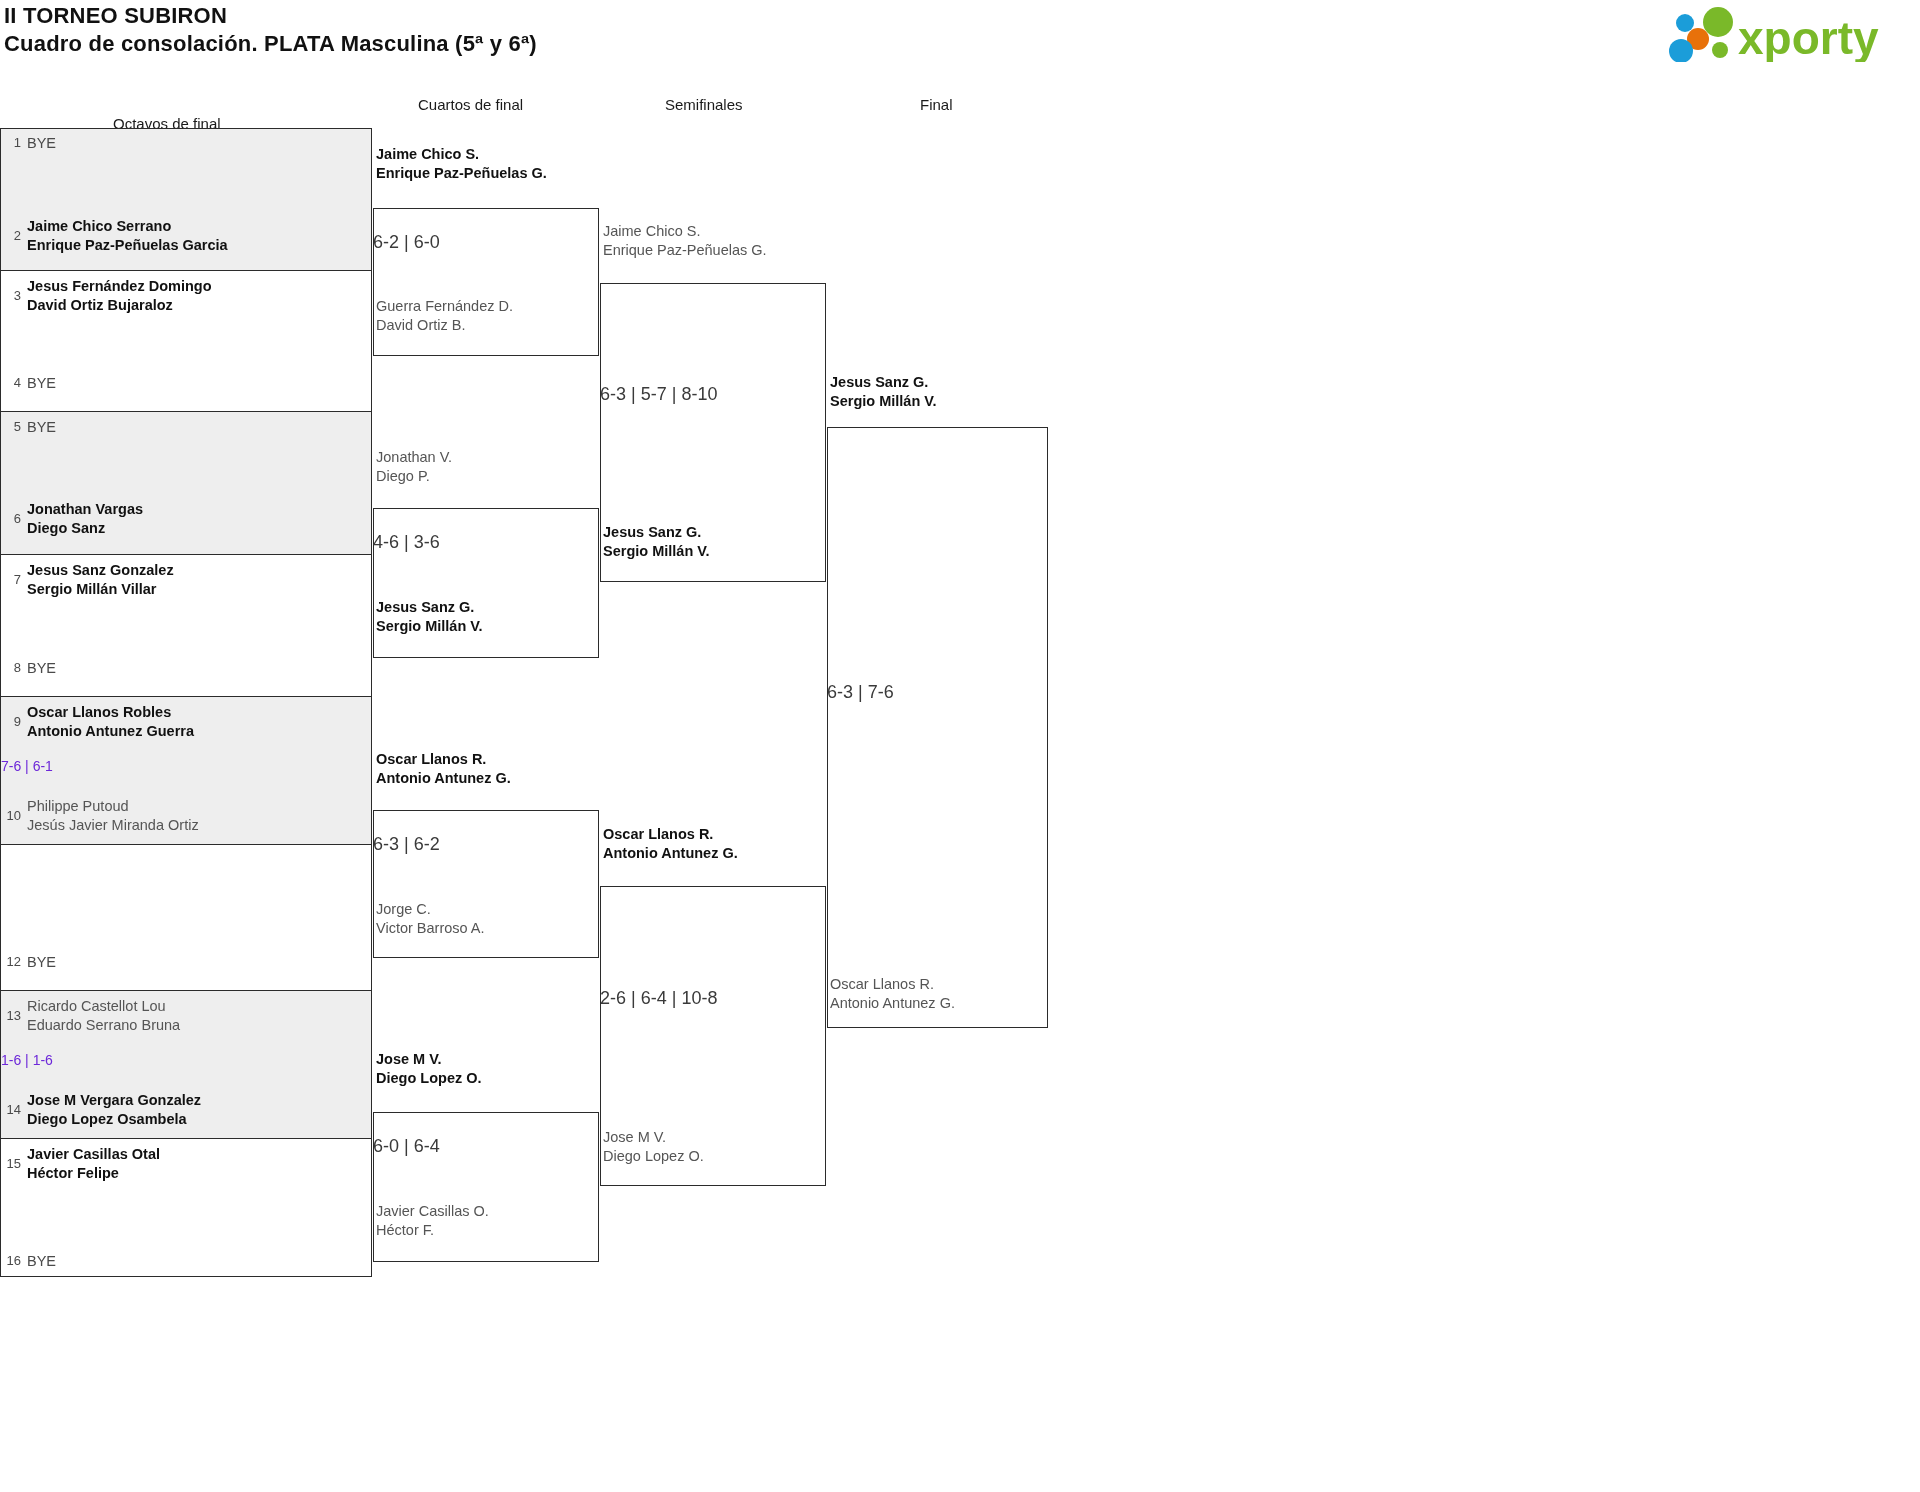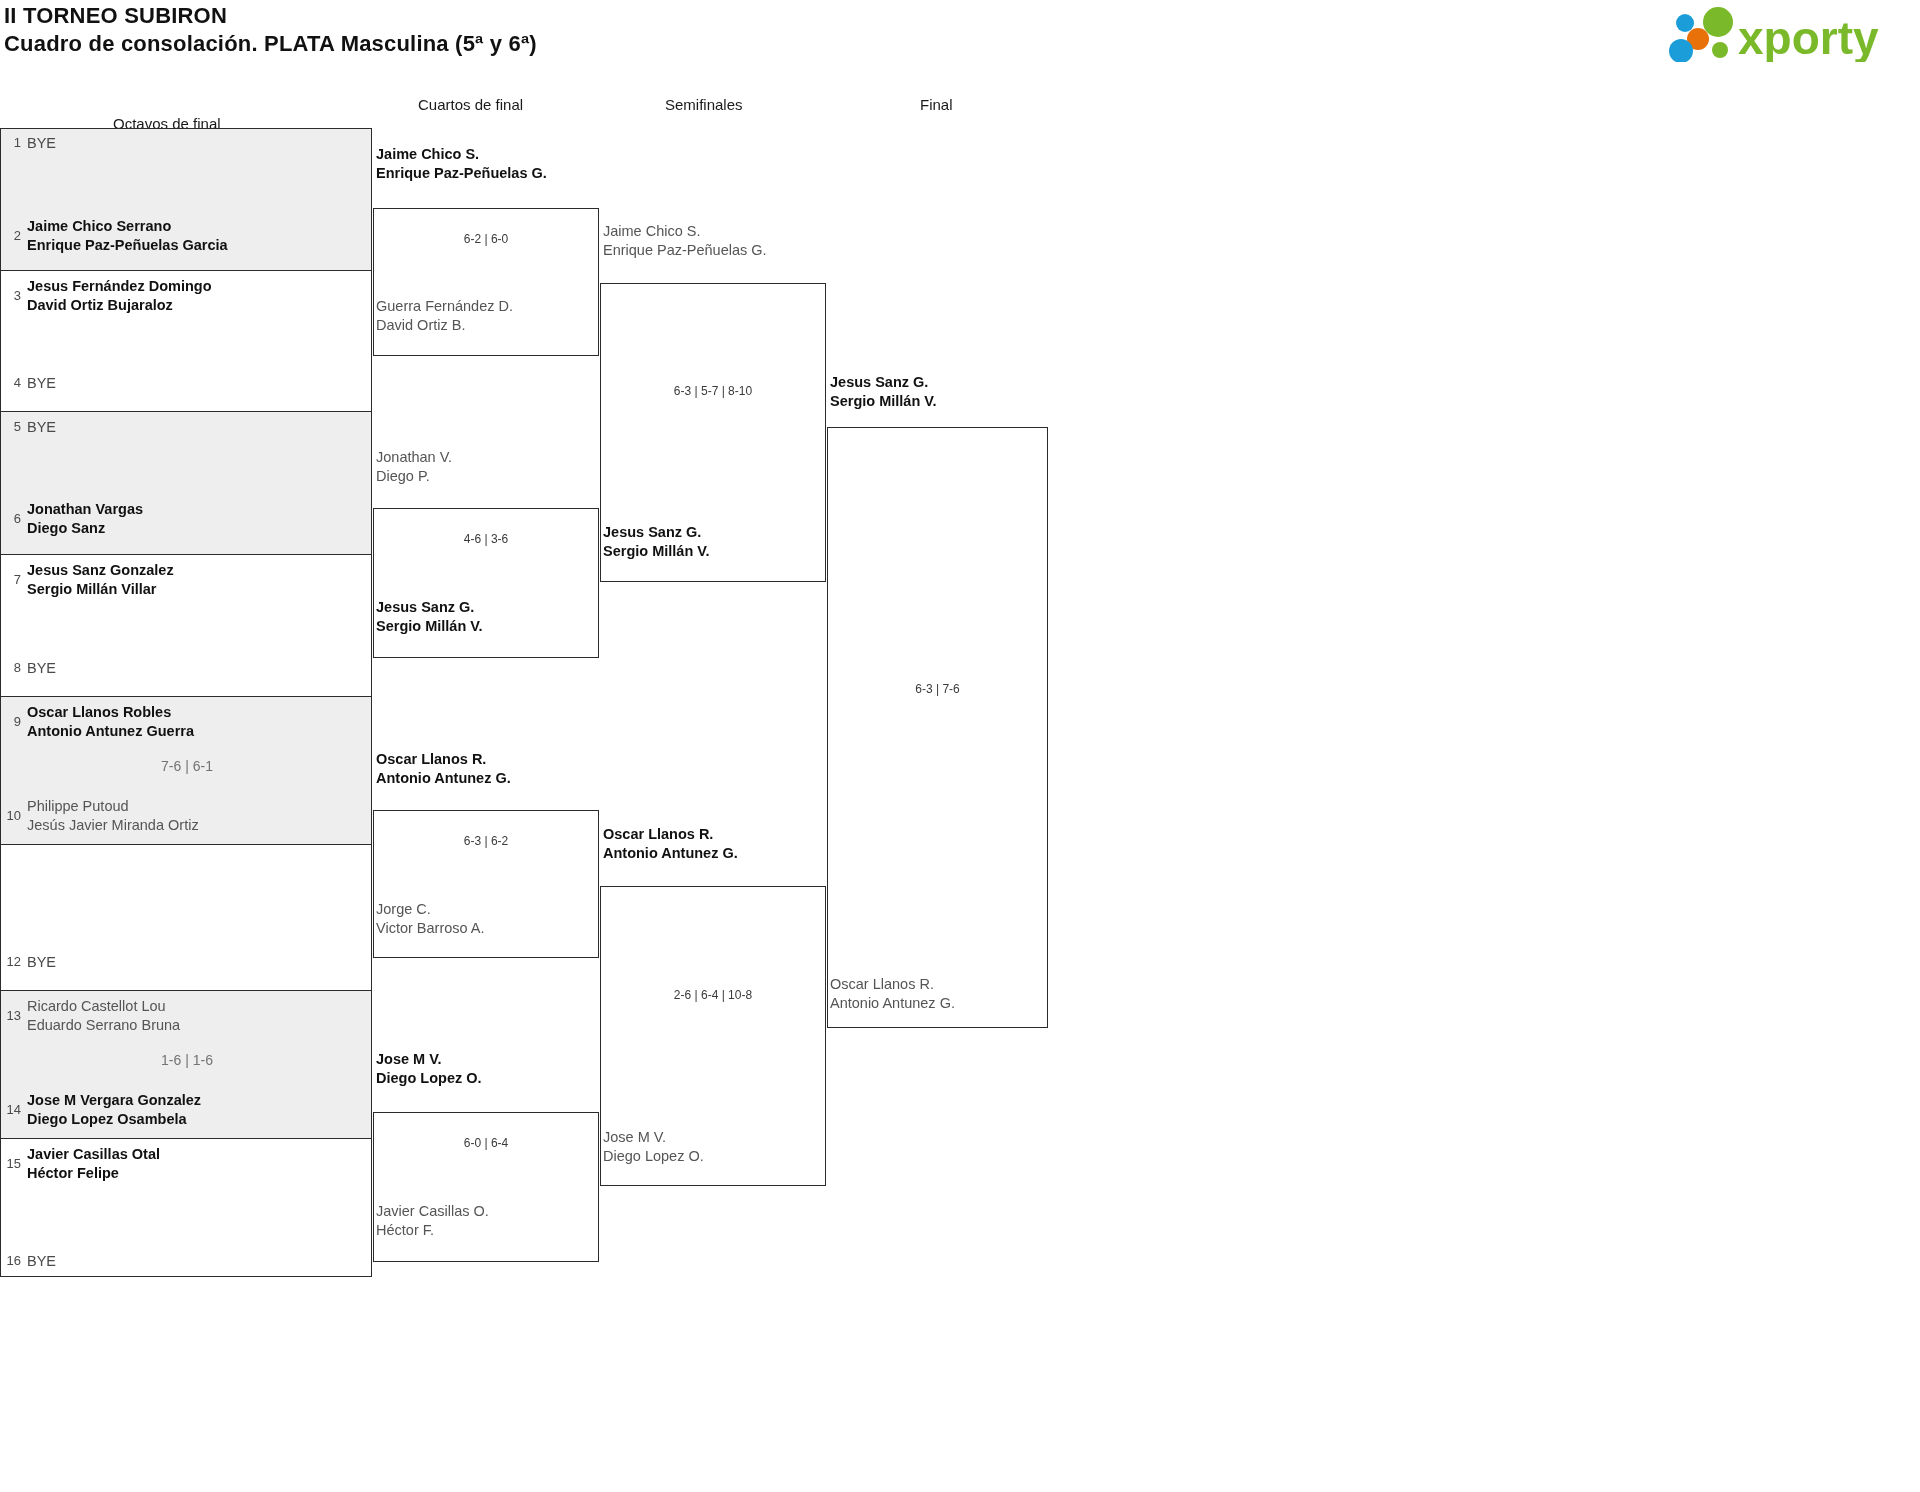--- a/index.html
+++ b/index.html
@@ -60,38 +60,38 @@
     padding-top: 11px;
   }
   .slot.single .seedno { padding-top: 1px; }
   .names { font-size: 14.5px; line-height: 19px; }
   .names .n { white-space: nowrap; margin-top: 45px; }
   .winner .names { font-weight: bold; color: #111; }
   .loser  .names { font-weight: normal; color: #555; }
   .byetext { font-size: 14.5px; color: #4a4a4a; line-height: 19px; }
 
   .r1score {
-    position: absolute; width: 372px; text-align: center;
-    font-size: 14px; color: #737373;
+    position: absolute; width: 372px; 
+    font-size: 14px; color: #6d28d9;
   }
 
   
   .mbox {
     position: absolute;
     border: 1px solid #2b2b2b;
     background: transparent;
   }
   .mlabel {
     position: absolute; font-size: 14.5px; line-height: 19px; white-space: nowrap;
   }
   .mlabel.winner { font-weight: bold; color: #111; }
   .mlabel.loser  { font-weight: normal; color: #555; }
   .mscore {
-    position: absolute; font-size: 12px; color: #3a3a3a;
-    text-align: center; white-space: nowrap;
+    position: absolute; font-size: 18px; color: #3a3a3a;
+    text-align: left; white-space: nowrap;
   }
 </style>
 </head>
 <body>
 
 <div class="page">
 
   <div class="title-block">
     <div class="title-line1">II TORNEO SUBIRON</div>
     <div class="title-line2">Cuadro de consolación. PLATA Masculina (5ª y 6ª)</div>

